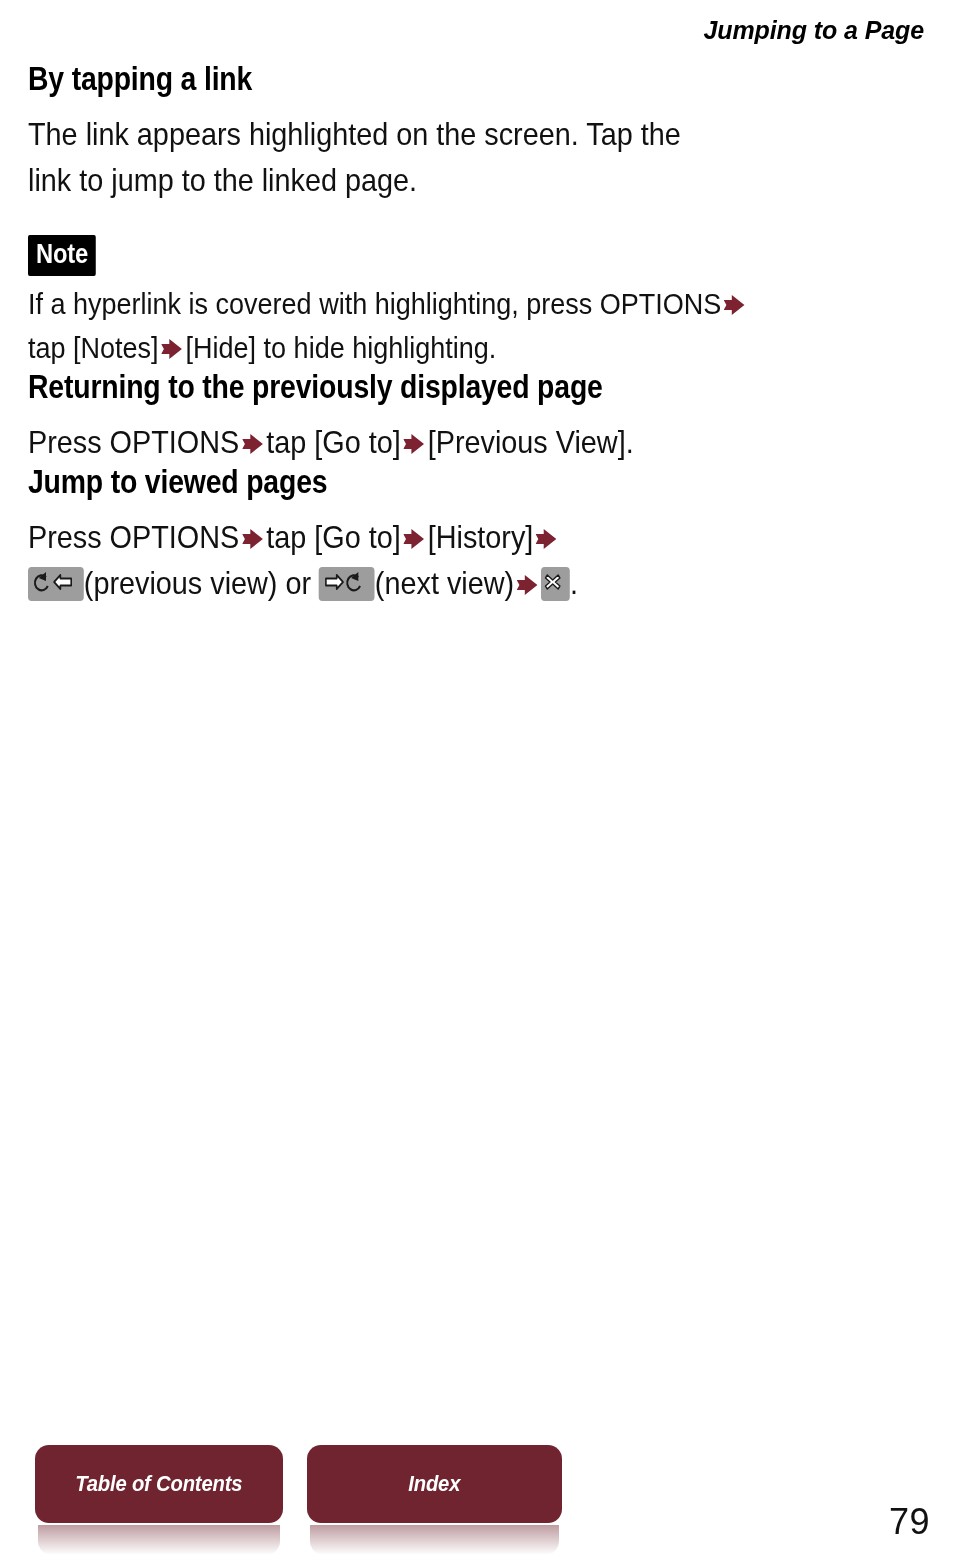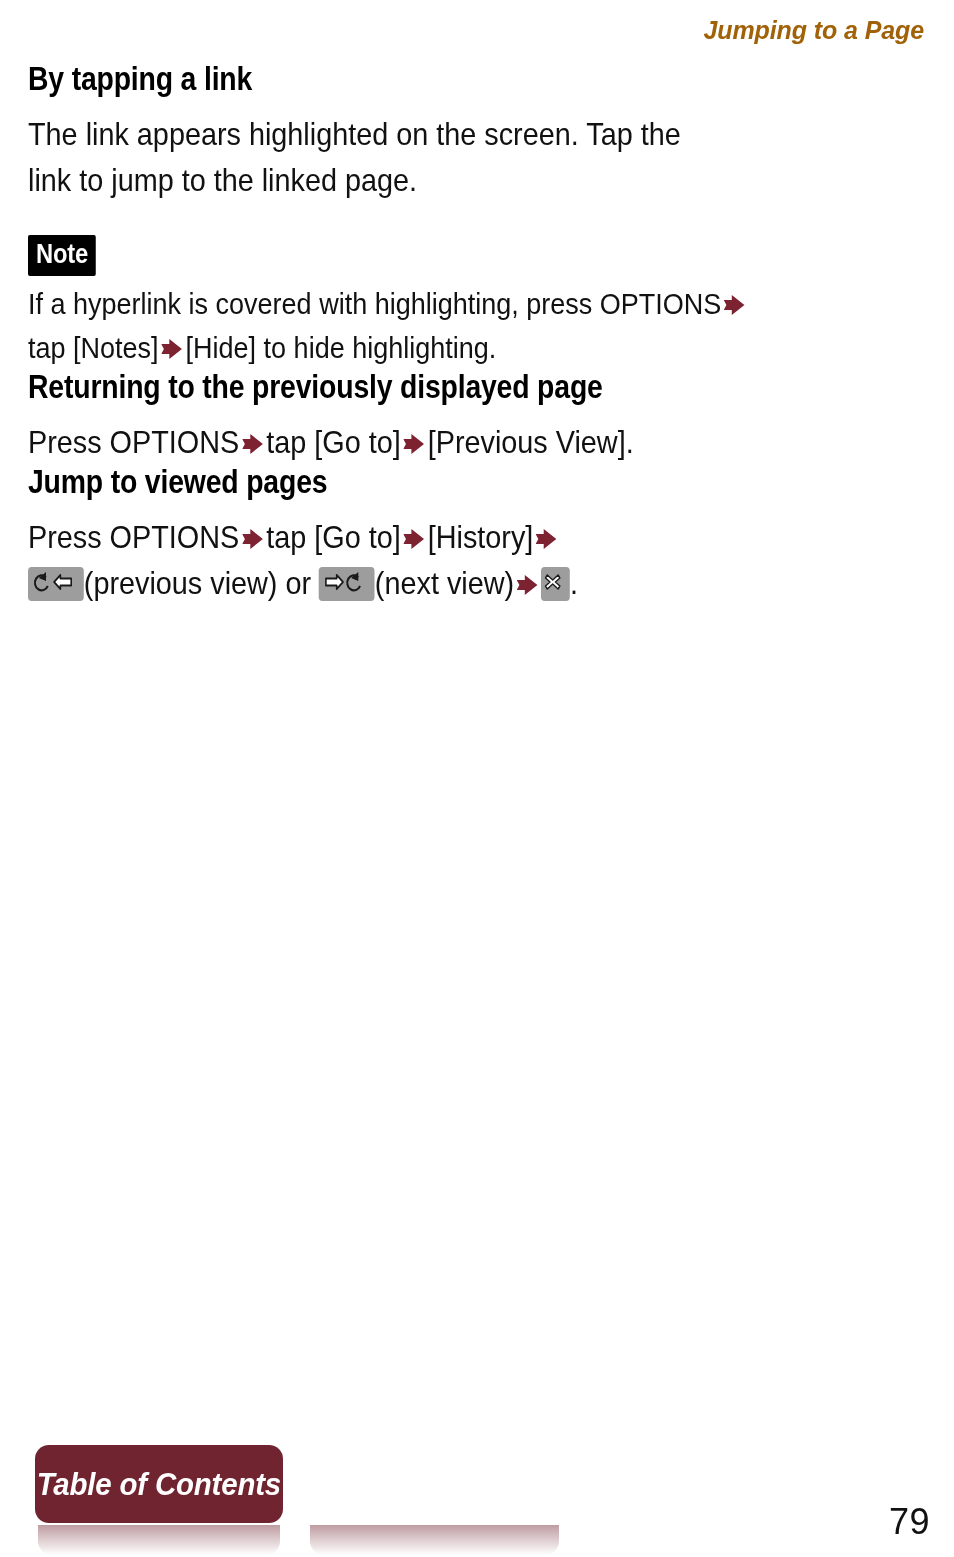--- a/index.html
+++ b/index.html
@@ -17,21 +17,21 @@
   }
 
   
   .page-header {
     position: absolute;
     top: 16px;
     right: 30px;
     font-size: 25px;
     font-weight: bold;
     font-style: italic;
-    color: #a16207;
+    color: #000000;
     letter-spacing: -0.1px;
     white-space: nowrap;
   }
 
   
   .content {
     position: absolute;
     top: 62px;
     left: 28px;
     right: 28px;
@@ -120,21 +120,21 @@
     width: 954px;
     height: 120px;
   }
   .nav-button {
     position: absolute;
     top: 8px;
     height: 78px;
     background: #6f242f;
     border-radius: 14px;
     color: #ffffff;
-    font-size: 32px;
+    font-size: 22px;
     font-weight: bold;
     font-style: italic;
     display: flex;
     align-items: center;
     justify-content: center;
     letter-spacing: -0.2px;
     box-sizing: border-box;
   }
   .nav-button span {
     transform: scaleX(0.92);
@@ -233,15 +233,18 @@
 </div>
 
 <div class="footer">
   <div class="nav-reflection" id="refl-toc"></div>
   <div class="nav-reflection" id="refl-index"></div>
 
   <div class="nav-button" id="btn-toc">
     <span>Table of Contents</span>
   </div>
 
+  <div class="nav-button" id="btn-index">
+    <span>Index</span>
+  </div>
 
   <div class="page-number">79</div>
 </div>
 
 </body></html>

